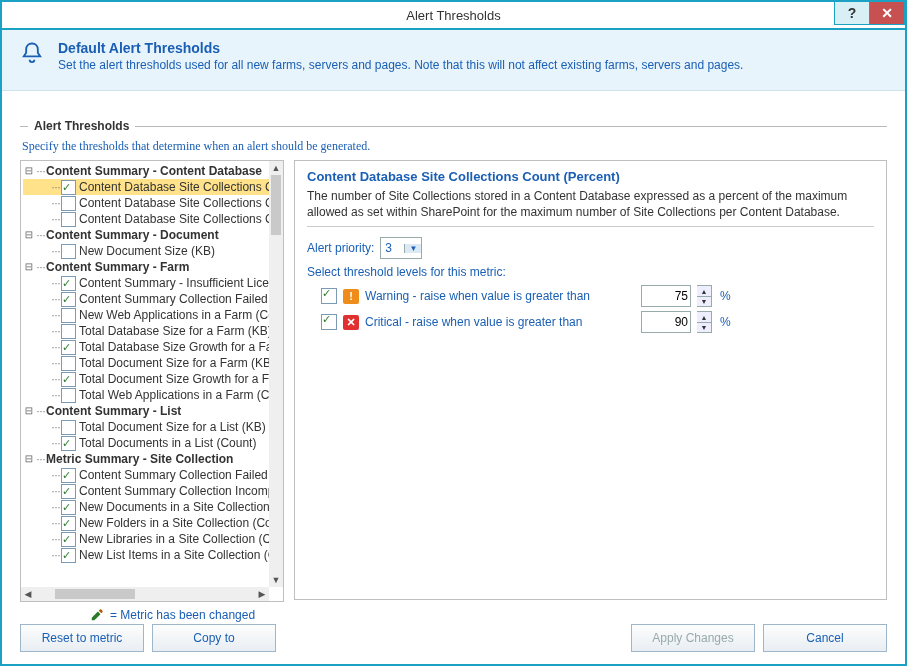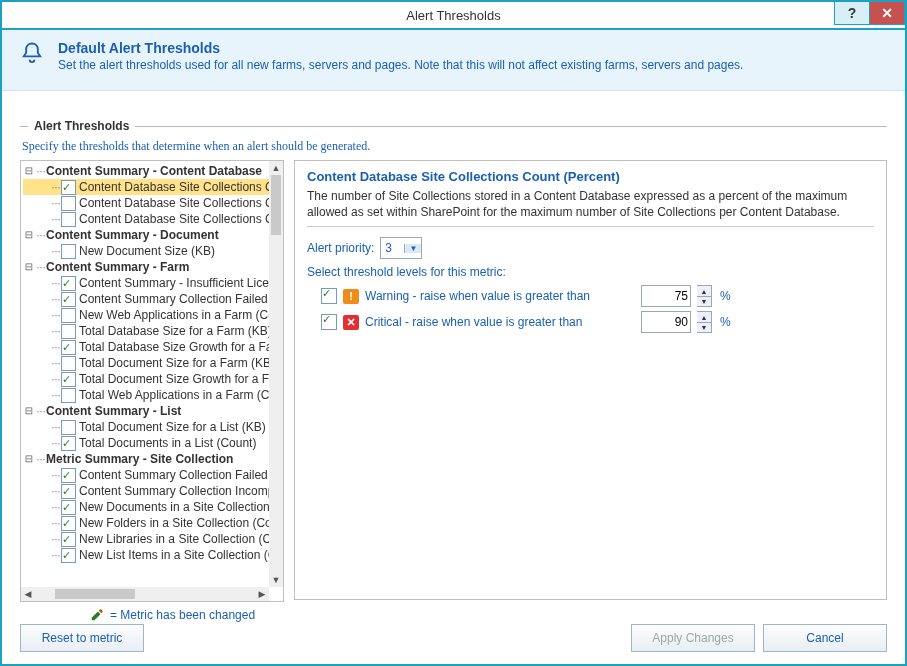--- a/index.html
+++ b/index.html
@@ -302,18 +302,19 @@
             </svg>
         </span>
         <span>= Metric has been changed</span>
       </div>
 
     </div>
   </div>
 
   <div class="button-bar">
     <div class="btn">Reset to metric</div>
+    <div class="btn">Copy to</div>
     <div class="spacer"></div>
     <div class="btn disabled">Apply Changes</div>
     <div class="btn">Cancel</div>
   </div>
 
 </div>
 
 </body></html>

